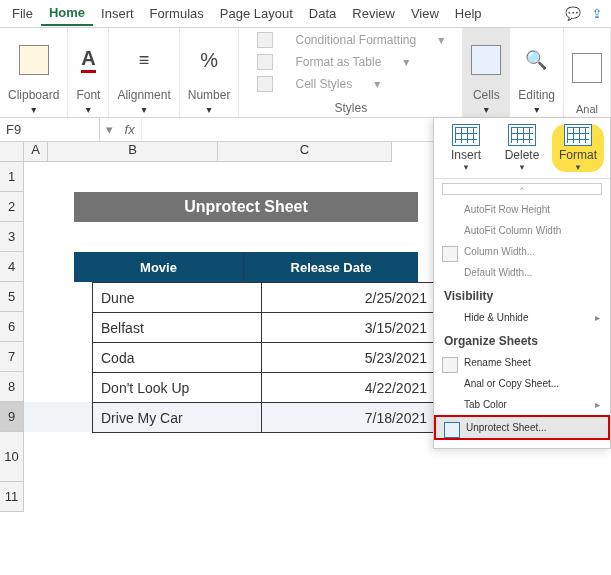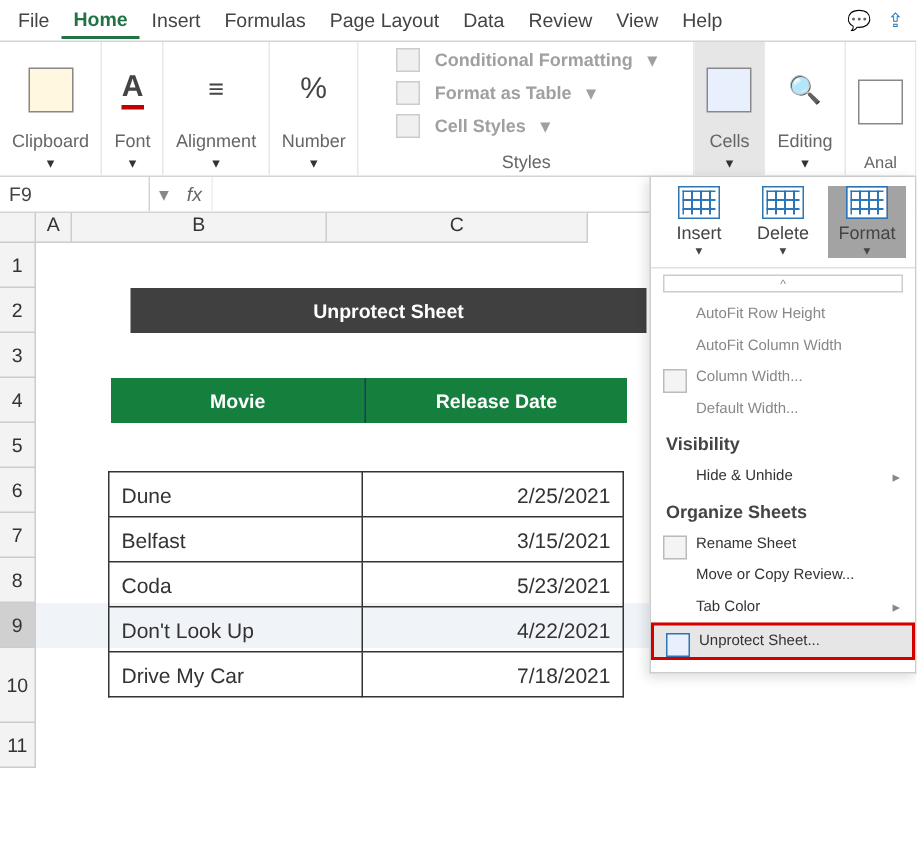--- a/index.html
+++ b/index.html
@@ -9,49 +9,49 @@
   .menubar .mitem.active { border-bottom: 2px solid #217346; color: #217346; font-weight: 600; }
   .menubar .right { margin-left: auto; display:flex; align-items:center; gap:4px;}
   .qa { width: 20px; height: 20px; display:flex; align-items:center; justify-content:center; color:#3a3a3a;}
   .ribbon { display: flex; height: 90px; border-bottom: 1px solid #d4d4d4; background: #fff; }
   .group { padding: 4px 8px 2px 8px; display:flex; flex-direction:column; align-items:center; justify-content:space-between; border-right:1px solid #e8e8e8; height:100%; }
   .group .icons { display:flex; gap:8px; align-items:center; justify-content:center; flex:1; }
   .group .glabel { font-size: 12px; color:#666; text-align:center; }
   .bigicon { width:30px; height:30px; border:1px solid #888; display:inline-block; background:#f4f9ff; position:relative;}
   .downcaret::after { content:"▾"; display:block; text-align:center; font-size:10px; color:#333; margin-top:2px;}
   .vstack { display:flex; flex-direction:column; gap:6px; align-items:flex-start; font-size:12px; color:#a0a0a0;}
-  .vstack .row { display:flex; align-items:center; gap:10px; white-space:nowrap;font-weight:bold;}
+  .vstack .row { display:flex; align-items:center; gap:22px; white-space:nowrap;}
   .vstack .row .ric { width:16px; height:16px; background:#f0f0f0; border:1px solid #ccc;}
   .cells-sel { background:#e6e6e6; }
   .namebox-row { display:flex; align-items:center; height:24px; border-bottom:1px solid #d4d4d4; }
   .namebox { width:100px; border-right:1px solid #d4d4d4; padding:2px 6px; height:100%; display:flex; align-items:center; }
   .fx { padding:0 6px; font-style:italic; color:#666;}
   .sheet { position:relative; }
   .colheads { display:flex; height:20px; }
   .corner { width:24px; height:20px; background:#f3f3f3; border-right:1px solid #ccc; border-bottom:1px solid #ccc;}
   .ch { background:#f3f3f3; border-right:1px solid #ccc; border-bottom:1px solid #ccc; text-align:center; font-size:13px; color:#333; }
   .rowheads { position:absolute; left:0; top:20px; width:24px;}
   .rh { height:30px; background:#f3f3f3; border-bottom:1px solid #ccc; border-right:1px solid #ccc; display:flex; align-items:center; justify-content:center; font-size:13px; color:#333;}
   .rh.tall { height:50px; }
   .gridbody { margin-left:24px; position:relative; }
-  .banner { position:absolute; left:50px; top:30px; width:344px; height:30px; background:#404040; color:#fff; display:flex; align-items:center; justify-content:center; font-weight:bold; font-size:13px;margin-left:13px;}
+  .banner { position:absolute; left:50px; top:30px; width:344px; height:30px; background:#737373; color:#fff; display:flex; align-items:center; justify-content:center; font-weight:bold; font-size:16px;}
   .theaders { position:absolute; left:50px; top:90px; display:flex; }
-  .theaders div { background:#15803d; color:#fff; font-weight:bold; display:flex; align-items:center; justify-content:center; height:30px;}
+  .theaders div { background:#0c4a6e; color:#fff; font-weight:bold; display:flex; align-items:center; justify-content:center; height:30px;}
   .theaders .h1 { width:170px; border-right:1px solid #1f3864;}
   .theaders .h2 { width:174px;}
-  .tbl { position:absolute; left:48px; top:120px; width:344px; border-collapse:collapse;margin-top:32px;}
+  .tbl { position:absolute; left:68px; top:120px; width:344px; border-collapse:collapse;}
   .tbl td { border:1px solid #333; padding:4px 8px; height:30px; font-size:14px; color:#333;}
   .tbl td:first-child { width:170px; }
   .tbl td:last-child { text-align:right; width:174px;}
   .dropdown-panel { position:absolute; right:0; top:118px; width:178px; background:#fff; border:1px solid #ccc; border-top:none; box-shadow:-2px 2px 8px rgba(0,0,0,0.15); padding-bottom:8px;}
   .dd-toolbar { display:flex; justify-content:space-around; padding:6px 4px 2px 4px; }
   .dd-btn { display:flex; flex-direction:column; align-items:center; font-size:12px; color:#444; width:52px;}
   .dd-btn .ic { width:28px; height:22px; border:1px solid #2e75b6; background:linear-gradient(to right,#fff,#fff); margin-bottom:2px; position:relative;}
   .dd-btn .ic::before{content:"";position:absolute;inset:2px;background:repeating-linear-gradient(to right,#2e75b6 0 1px,transparent 1px 6px),repeating-linear-gradient(to bottom,#2e75b6 0 1px,transparent 1px 6px);}
-  .dd-sel { background:#a3a3a3; }
+  .dd-sel { background:#fde047;border-radius:14px; }
   .dd-divider { height:1px; background:#e0e0e0; margin:4px 0;}
   .dd-wide { height:12px; border:1px solid #ccc; margin:4px 8px; display:flex; align-items:center; justify-content:center; font-size:8px; color:#888;}
   .dd-item { padding:5px 10px 5px 30px; font-size:10px; color:#888; position:relative;}
   .dd-item.enabled { color:#333; }
   .dd-item .iic { position:absolute; left:8px; top:5px; width:16px; height:16px; border:1px solid #bbb; background:#f4f4f4;}
   .dd-section { padding:6px 10px 4px 10px; font-size:12px; font-weight:bold; color:#444;}
   .dd-item.hov { background:#e6e6e6;}
   .highlight { border:2px solid #d40000; }
 </style>
 </head>
@@ -208,16 +208,16 @@
   <div class="dd-divider"></div>
   <div class="dd-wide">^</div>
   <div class="dd-item">AutoFit Row Height</div>
   <div class="dd-item">AutoFit Column Width</div>
   <div class="dd-item"><span class="iic"></span><span>Column Width...</span></div>
   <div class="dd-item">Default Width...</div>
   <div class="dd-section">Visibility</div>
   <div class="dd-item enabled"><span>Hide &amp; Unhide</span><span style="float:right;color:#888;">▸</span></div>
   <div class="dd-section">Organize Sheets</div>
   <div class="dd-item enabled"><span class="iic"></span><span>Rename Sheet</span></div>
-  <div class="dd-item enabled">Move or Copy Review...</div>
+  <div class="dd-item enabled">Anal or Copy Sheet...</div>
   <div class="dd-item enabled"><span>Tab Color</span><span style="float:right;color:#888;">▸</span></div>
   <div class="dd-item enabled hov highlight"><span class="iic" style="border-color:#2e75b6;background:#e8f0fe;"></span><span>Unprotect Sheet...</span></div>
 </div>
 
 </body></html>

